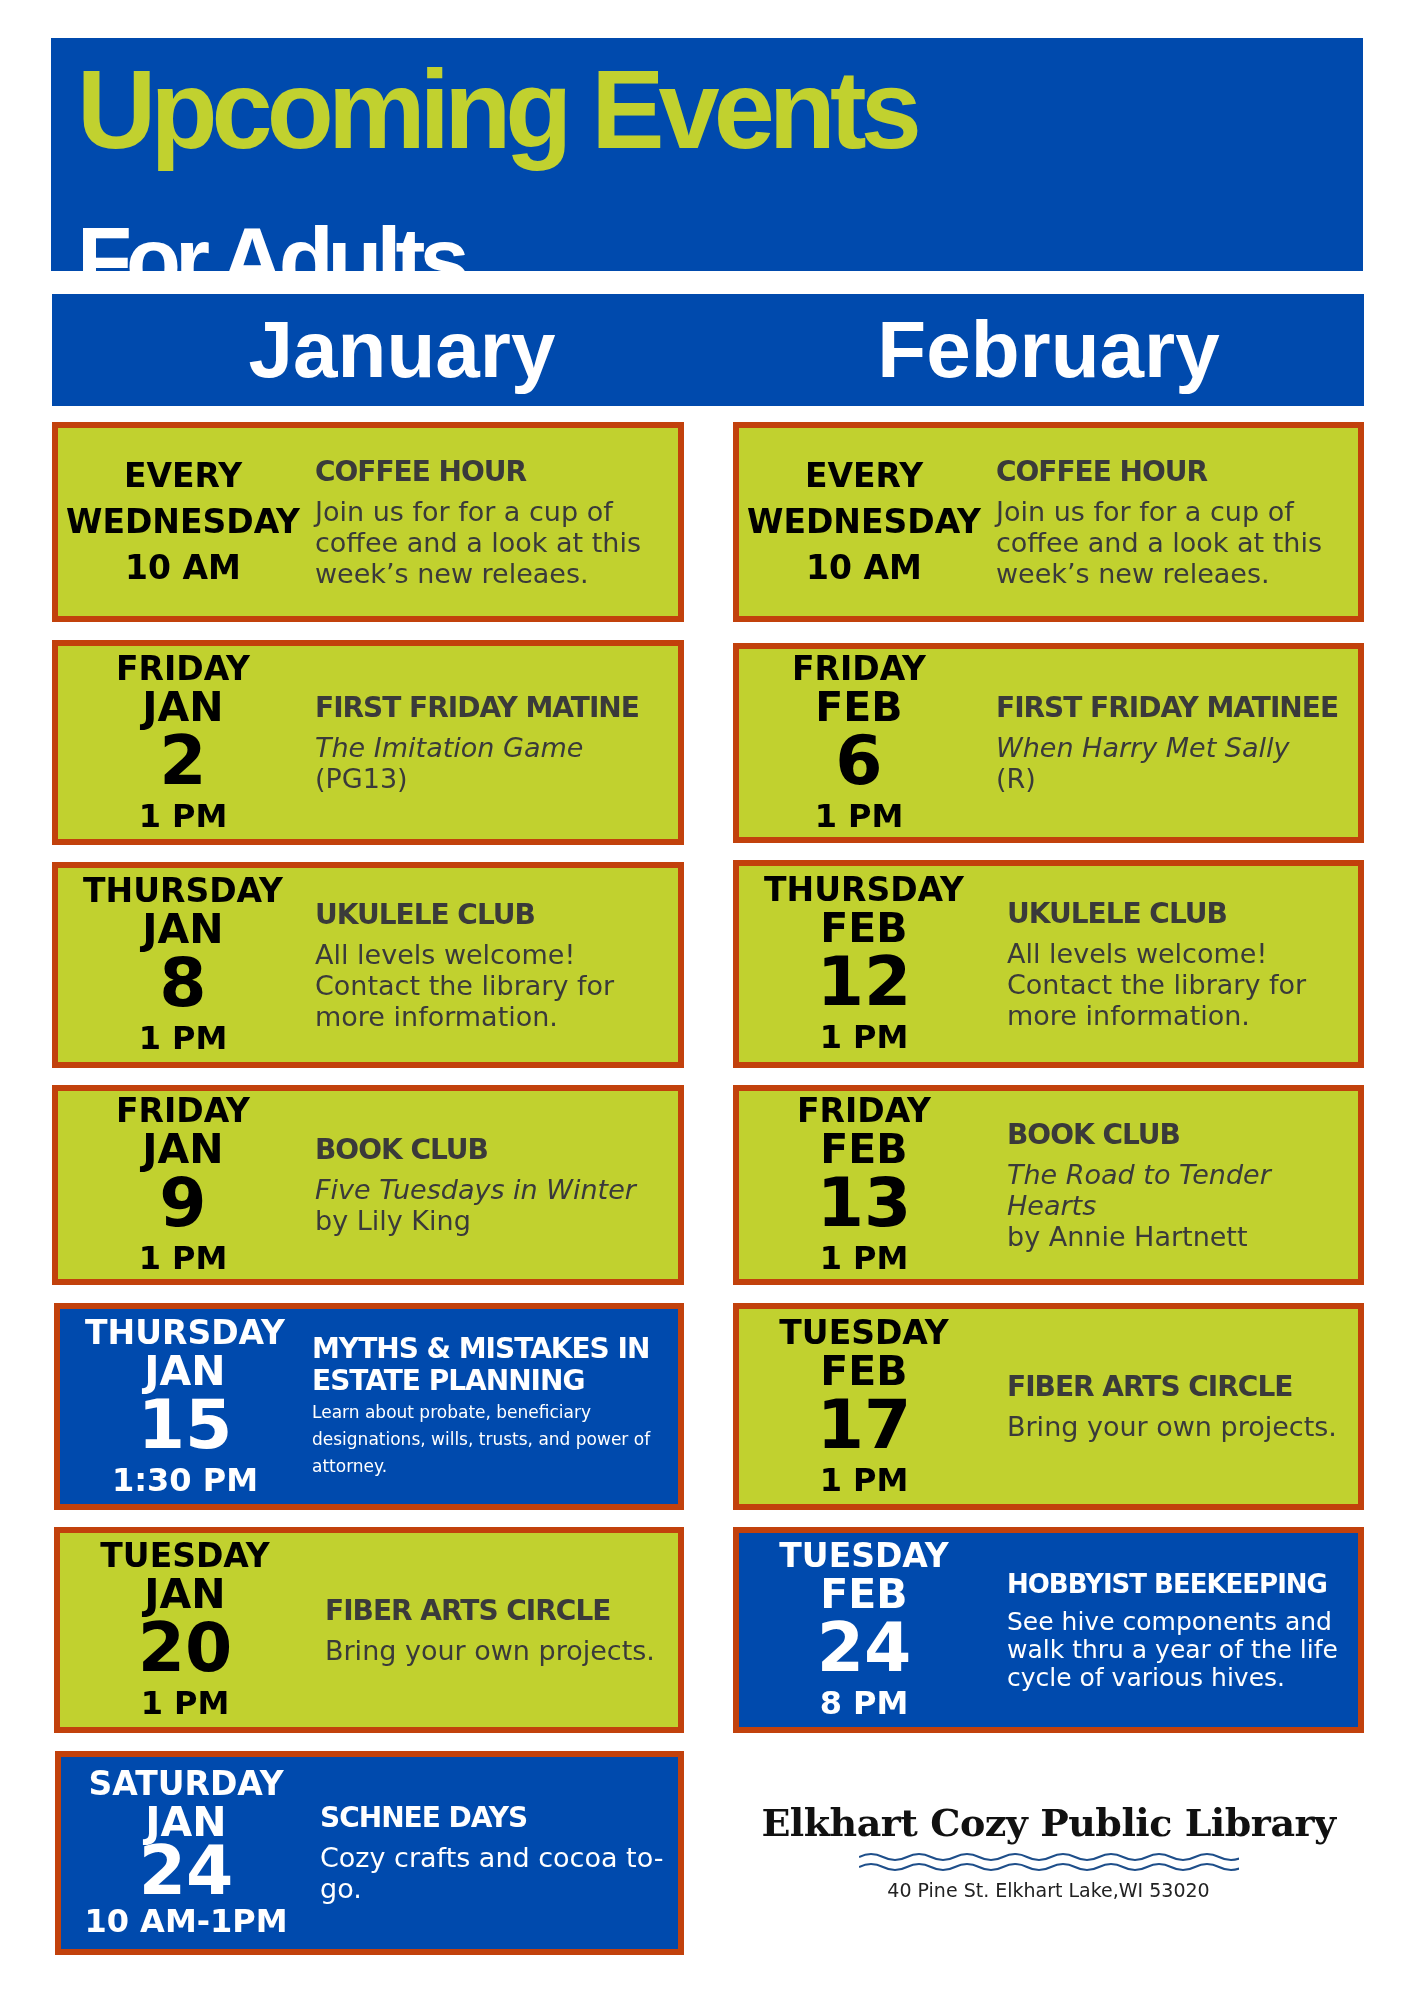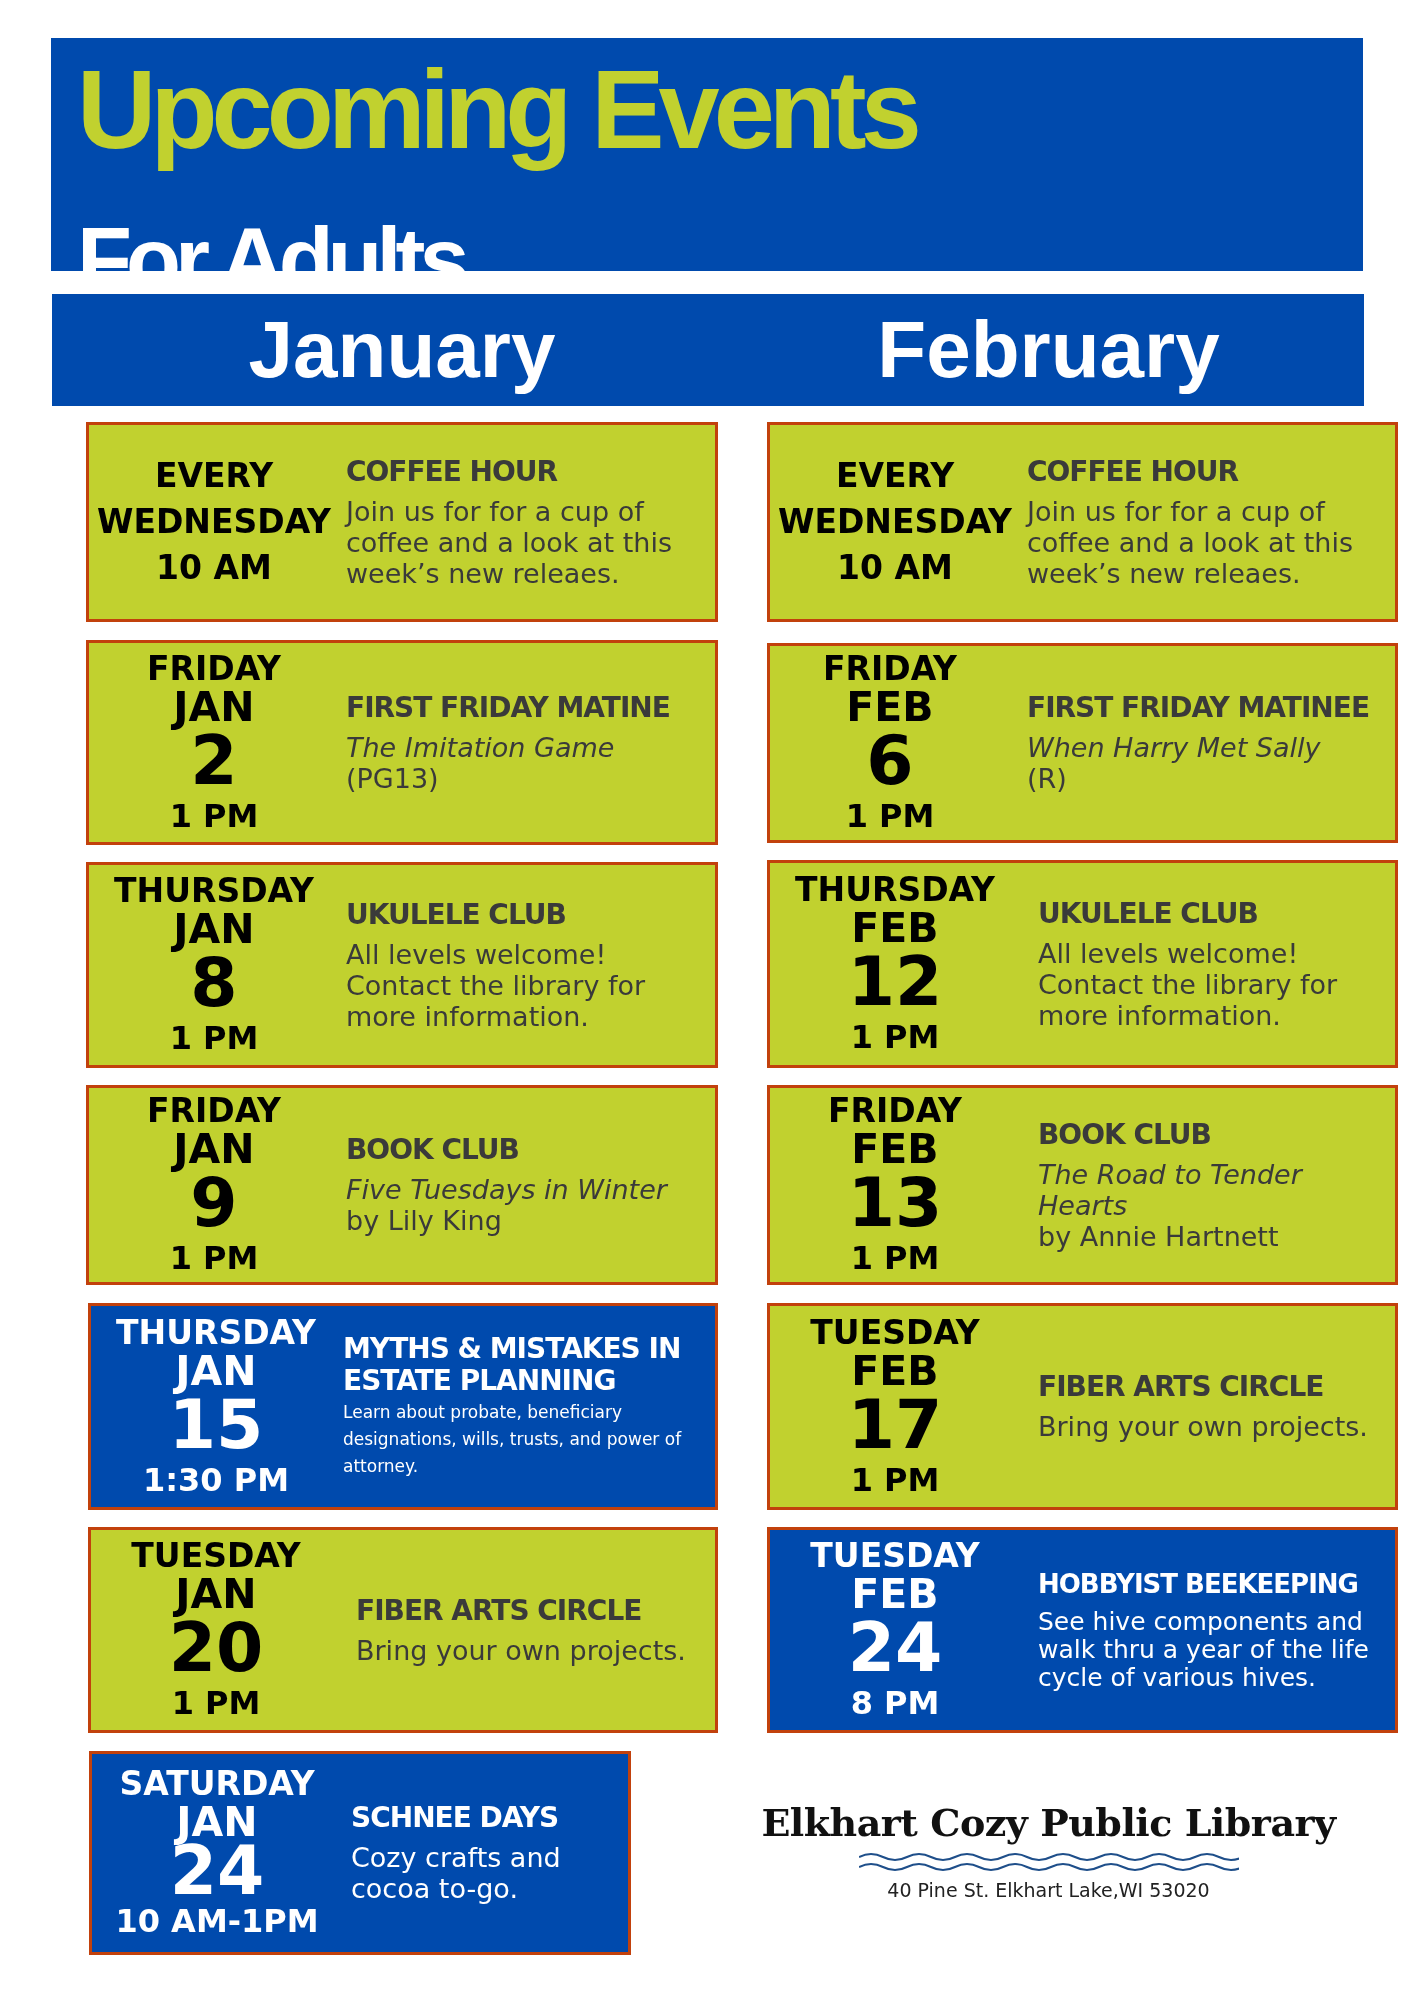--- a/index.html
+++ b/index.html
@@ -3,21 +3,21 @@
 <meta charset="utf-8">
 <style>
   html, body { margin:0; padding:0; background:#ffffff; }
   body { width:1414px; height:2000px; position:relative; overflow:hidden; font-family:"DejaVu Sans", sans-serif; }
   .header { position:absolute; left:51px; top:38px; width:1312px; height:233px; background:#004aad; }
   .h-title { position:absolute; left:26px; top:12px; font-family:"Liberation Sans", sans-serif; font-weight:700; font-size:112px; letter-spacing:-6px; color:#c1d12f; line-height:120px; transform:scaleX(0.98); transform-origin:left; white-space:nowrap; }
   .h-sub { position:absolute; left:26px; top:128px; font-family:"Liberation Sans", sans-serif; font-weight:700; font-size:90px; letter-spacing:-6px; color:#ffffff; line-height:100px; white-space:nowrap;margin-top:44px; }
   .month { position:absolute; top:294px; height:112px; background:#004aad; color:#fff; font-family:"Liberation Sans", sans-serif; font-weight:700; font-size:80px; display:flex; align-items:center; justify-content:center; }
   .month.jan { left:52px; width:700px; }
   .month.feb { left:733px; width:631px; }
-  .card { position:absolute; box-sizing:border-box; border:3px solid #c2410c; background:#c1d12f; color:#3a3a3a;margin-left:34px; }
+  .card { position:absolute; box-sizing:border-box; border:6px solid #c2410c; background:#c1d12f; color:#3a3a3a; }
   .card.blue { background:#004aad; color:#ffffff; }
   .card .date { position:absolute; left:0; top:0; bottom:0; width:250px; display:flex; flex-direction:column; justify-content:center; align-items:center; text-align:center; color:#000; font-family:"DejaVu Sans", sans-serif; font-weight:700; }
   .card.blue .date { color:#fff; }
   .date .dow { font-size:33px; line-height:38px; }
   .date .mon { font-size:41px; line-height:38px; }
   .date .day { font-size:68px; line-height:70px; }
   .date .time { font-size:32px; line-height:40px; }
   .date .big { font-size:33px; line-height:46px; }
   .card .info { position:absolute; left:257px; right:12px; top:0; bottom:0; display:flex; flex-direction:column; justify-content:center; }
   .info .ttl { font-family:"DejaVu Sans", sans-serif; font-weight:700; font-size:28px; line-height:32px; letter-spacing:-1px; margin-bottom:8px; }
@@ -109,21 +109,21 @@
     <div class="mon">JAN</div>
     <div class="day">20</div>
     <div class="time">1 PM</div>
   </div>
   <div class="info" style="left:265px;">
     <div class="ttl">FIBER ARTS CIRCLE</div>
     <div class="desc">Bring your own projects.</div>
   </div>
 </div>
 
-<div class="card blue" style="left:55px;top:1751px;width:542px;height:204px;">
+<div class="card blue" style="left:55px;top:1751px;width:629px;height:204px;">
   <div class="date">
     <div class="dow">SATURDAY</div>
     <div class="mon">JAN</div>
     <div class="day" style="line-height:60px;">24</div>
     <div class="time">10 AM-1PM</div>
   </div>
   <div class="info" style="left:259px;">
     <div class="ttl">SCHNEE DAYS</div>
     <div class="desc">Cozy crafts and cocoa to-go.</div>
   </div>

